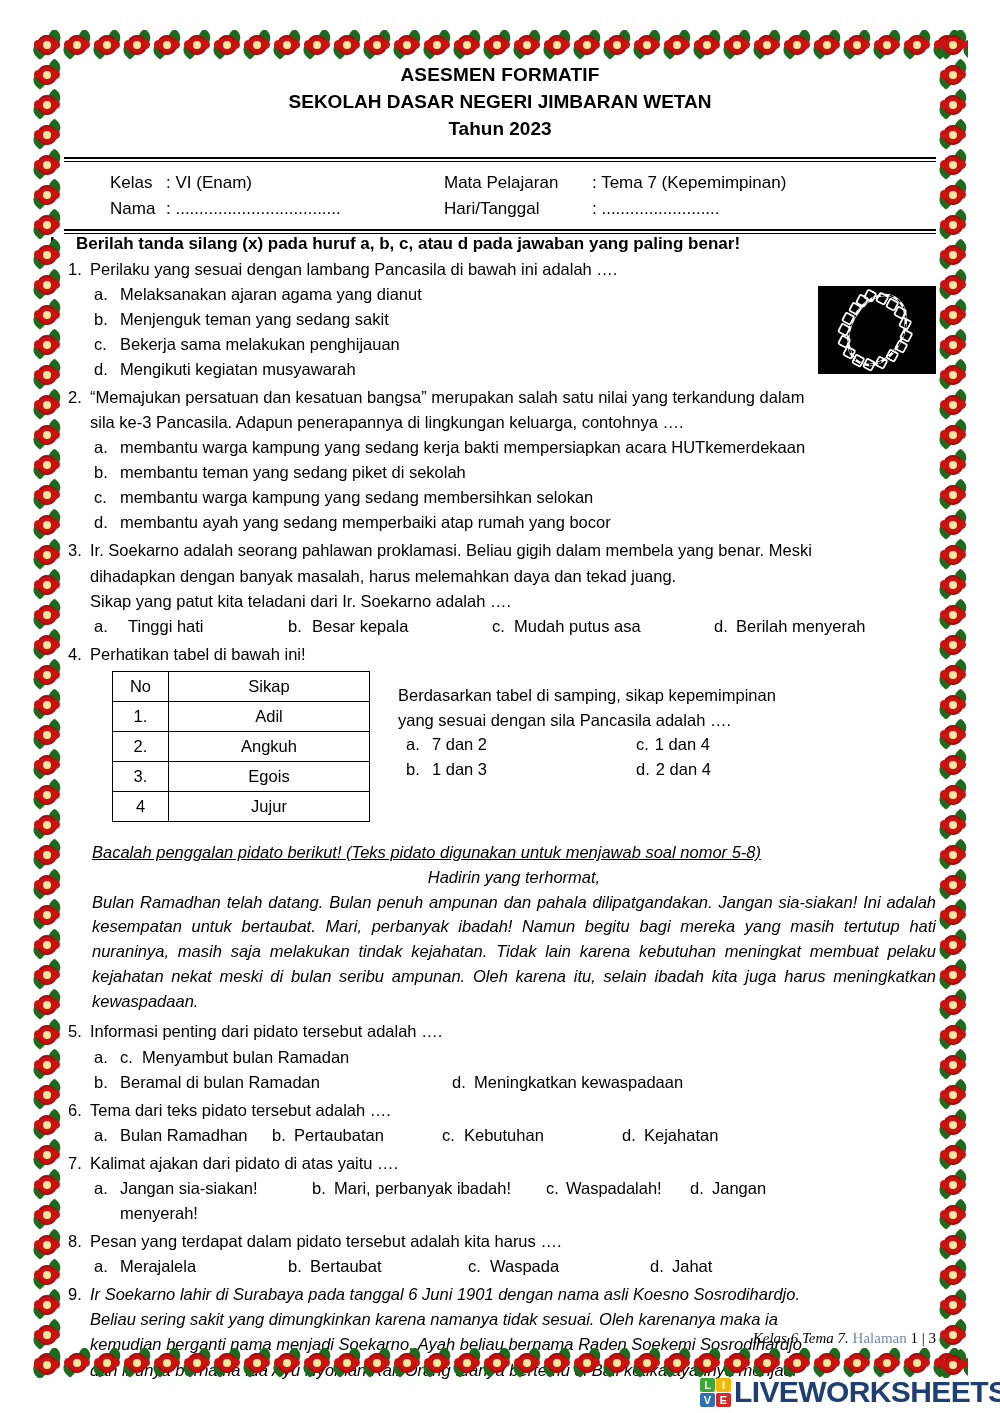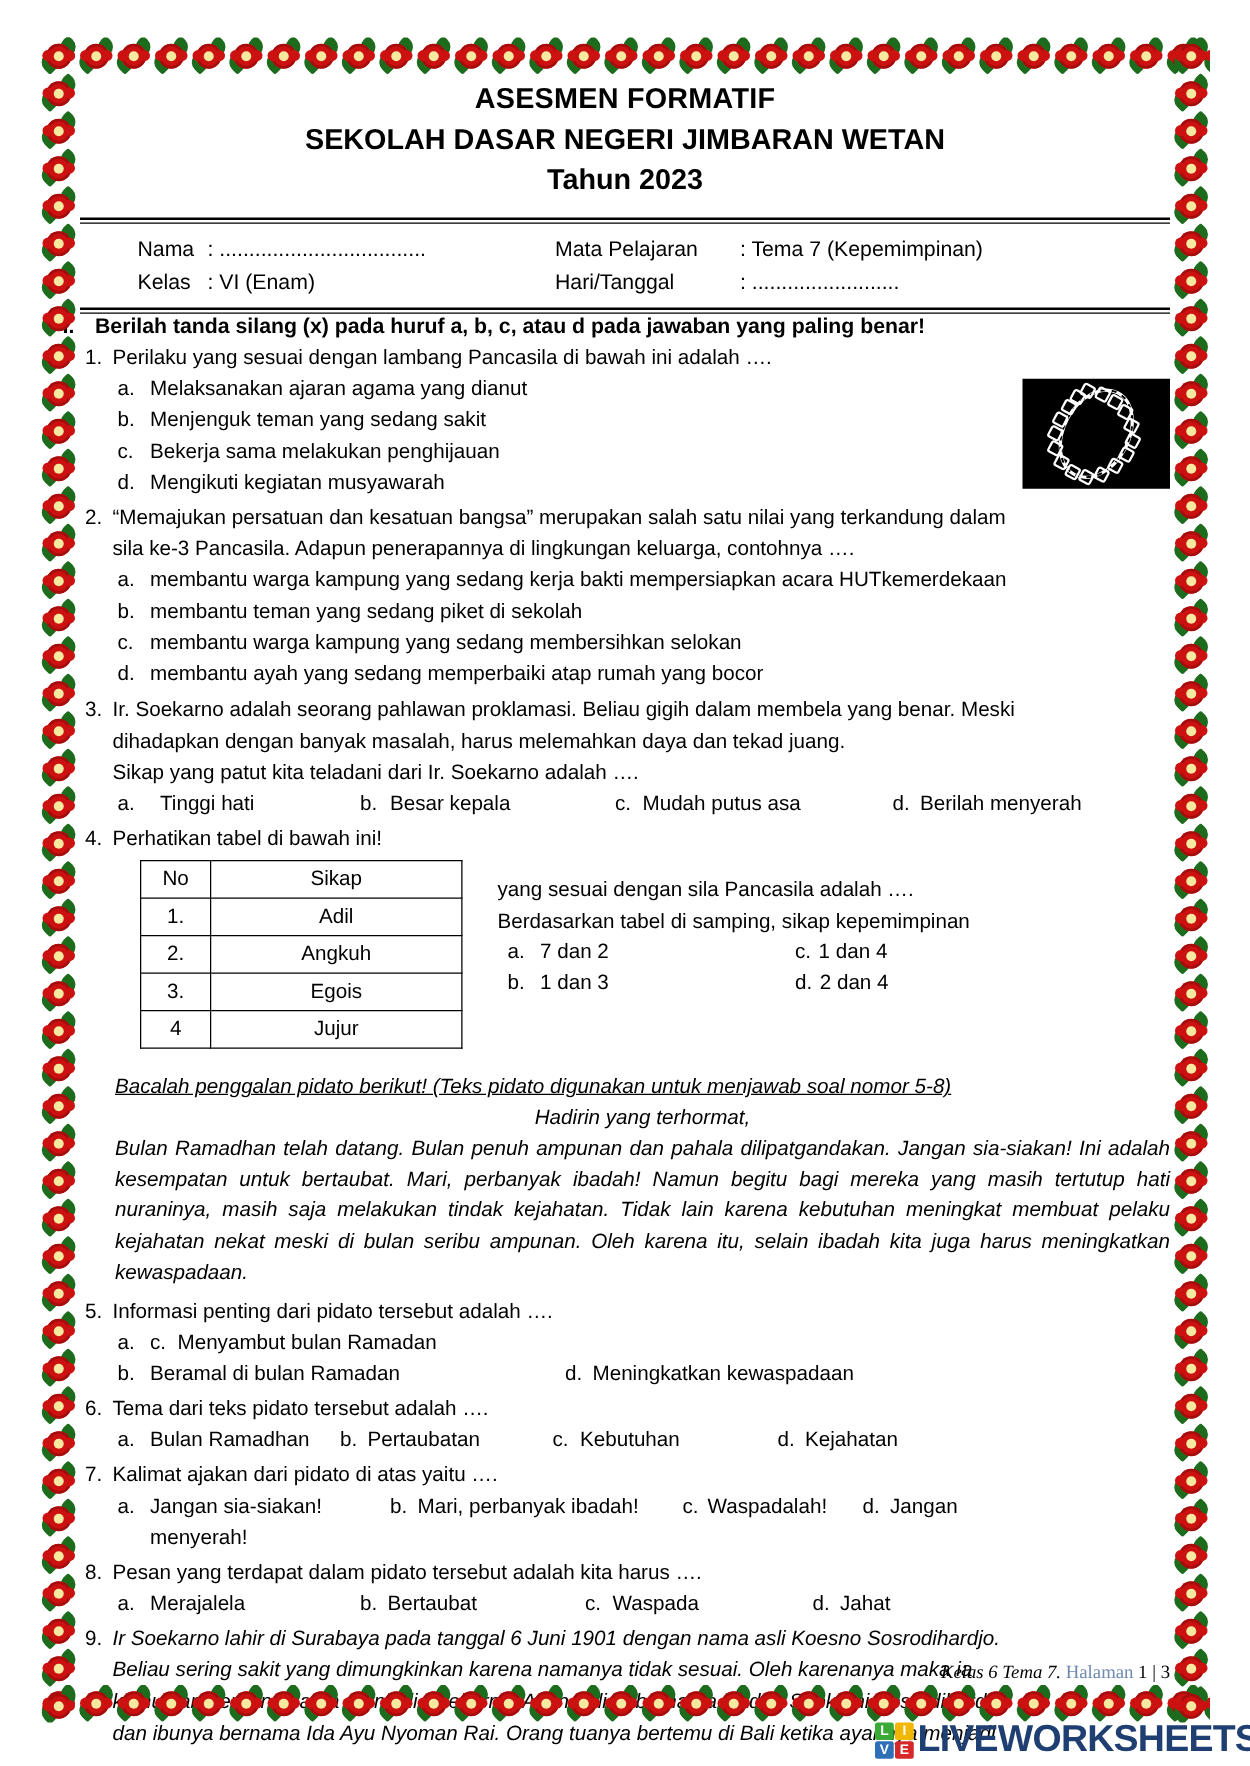--- a/index.html
+++ b/index.html
@@ -74,21 +74,21 @@
 
   
   .page {
     position: absolute;
     top: 62px; left: 64px;
     width: 872px;
     z-index: 2;
   }
 
   
-  .doc-header { text-align: center; font-weight: bold; font-size: 23px; line-height: 1.42; }
+  .doc-header { text-align: center; font-weight: bold; font-size: 19px; line-height: 1.42; }
   .doc-header .l1 { letter-spacing: .2px; }
 
   .rule-double {
     border-top: 2.5px solid #000;
     border-bottom: 1.6px solid #000;
     height: 5px;
     margin-top: 14px;
   }
   .rule-double.bottom { margin-top: 0; }
 
@@ -1159,26 +1159,26 @@
     <div class="l1">ASESMEN FORMATIF</div>
     <div class="l2">SEKOLAH DASAR NEGERI JIMBARAN WETAN</div>
     <div class="l3">Tahun 2023</div>
   </div>
 
   <div class="rule-double"></div>
 
   <div class="identity">
     <div class="id-col-left">
       <div class="id-row">
+        <span class="id-label w1">Kelas</span>
+        <span class="id-val">: VI (Enam)</span>
+      </div>
+      <div class="id-row">
         <span class="id-label w1">Nama</span>
         <span class="id-val">: ...................................</span>
-      </div>
-      <div class="id-row">
-        <span class="id-label w1">Kelas</span>
-        <span class="id-val">: VI (Enam)</span>
       </div>
     </div>
     <div class="id-col-right">
       <div class="id-row">
         <span class="id-label w2">Mata Pelajaran</span>
         <span class="id-val">: Tema 7 (Kepemimpinan)</span>
       </div>
       <div class="id-row">
         <span class="id-label w2">Hari/Tanggal</span>
         <span class="id-val">: .........................</span>
@@ -1330,22 +1330,22 @@
           <td>3.</td>
           <td>Egois</td>
         </tr>
         <tr>
           <td>4</td>
           <td>Jujur</td>
         </tr>
       </tbody>
         </table>
       <div class="q4-side">
+        <div>Berdasarkan tabel di samping, sikap kepemimpinan</div>
         <div>yang sesuai dengan sila Pancasila adalah ….</div>
-        <div>Berdasarkan tabel di samping, sikap kepemimpinan</div>
         <div class="ans">
           <span class="a">
             <span class="l">a.</span>
             <span>7 dan 2</span>
           </span>
           <span class="b">
             <span style="margin-right:6px">c.</span>
             <span>1 dan 4</span>
           </span>
         </div>

